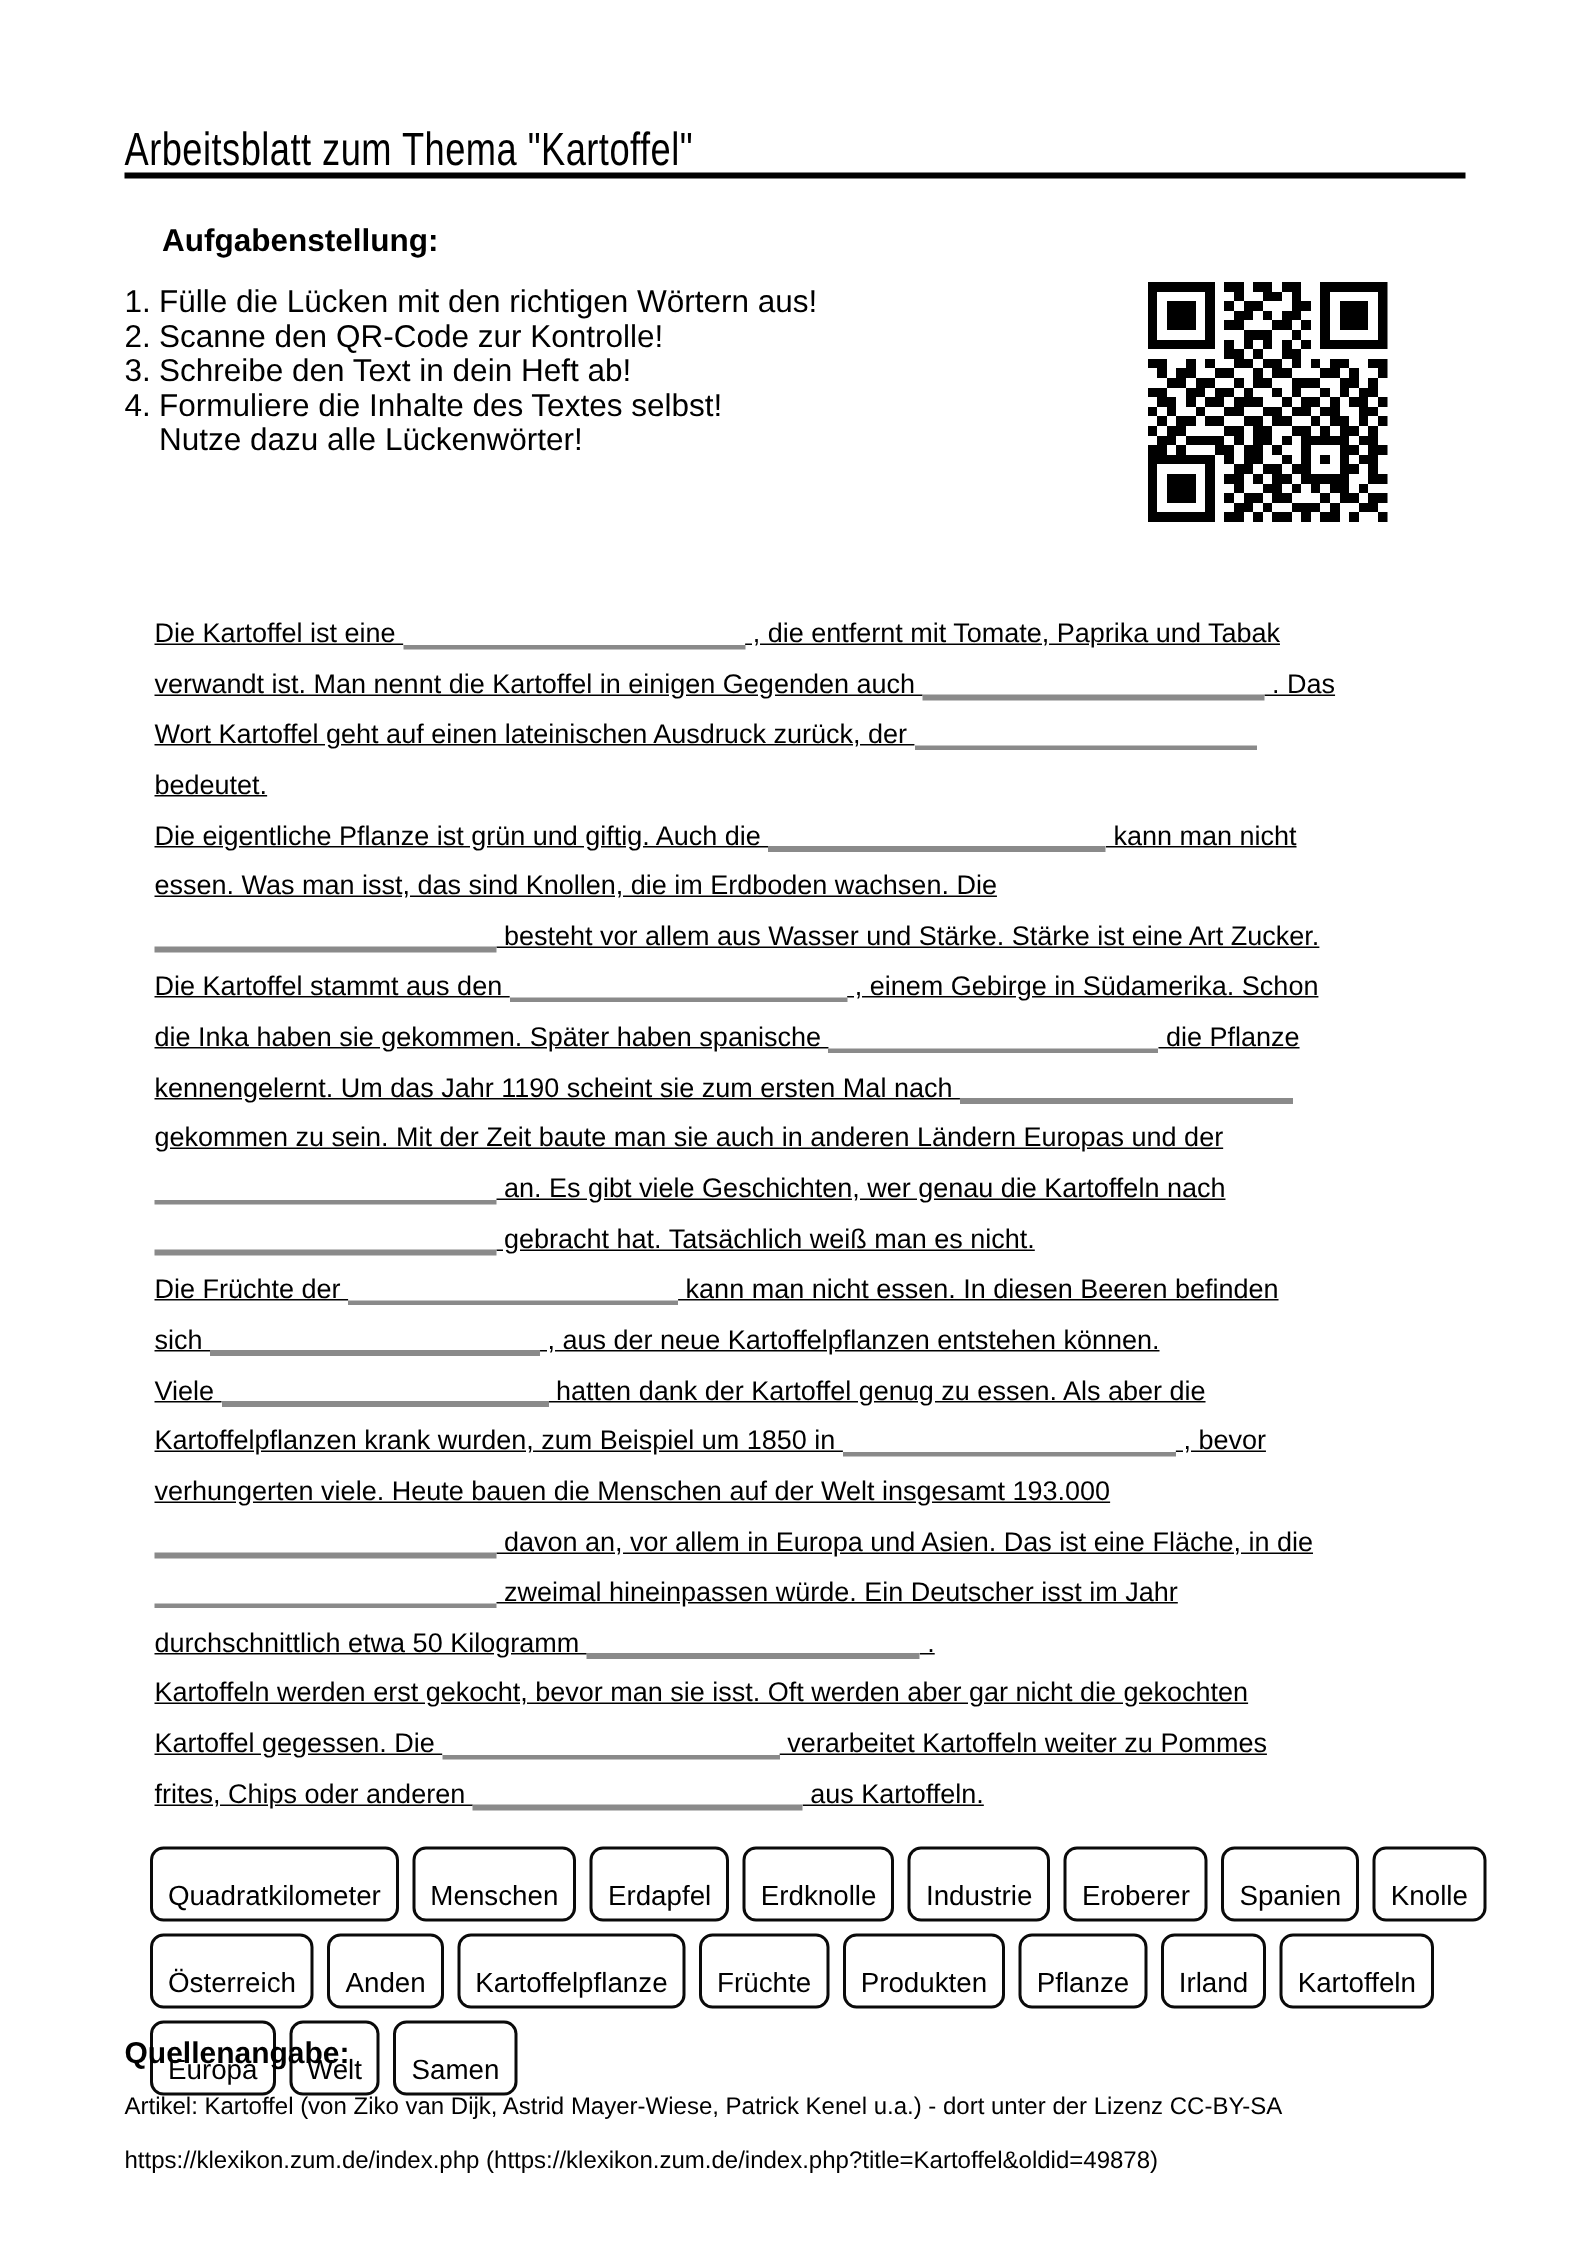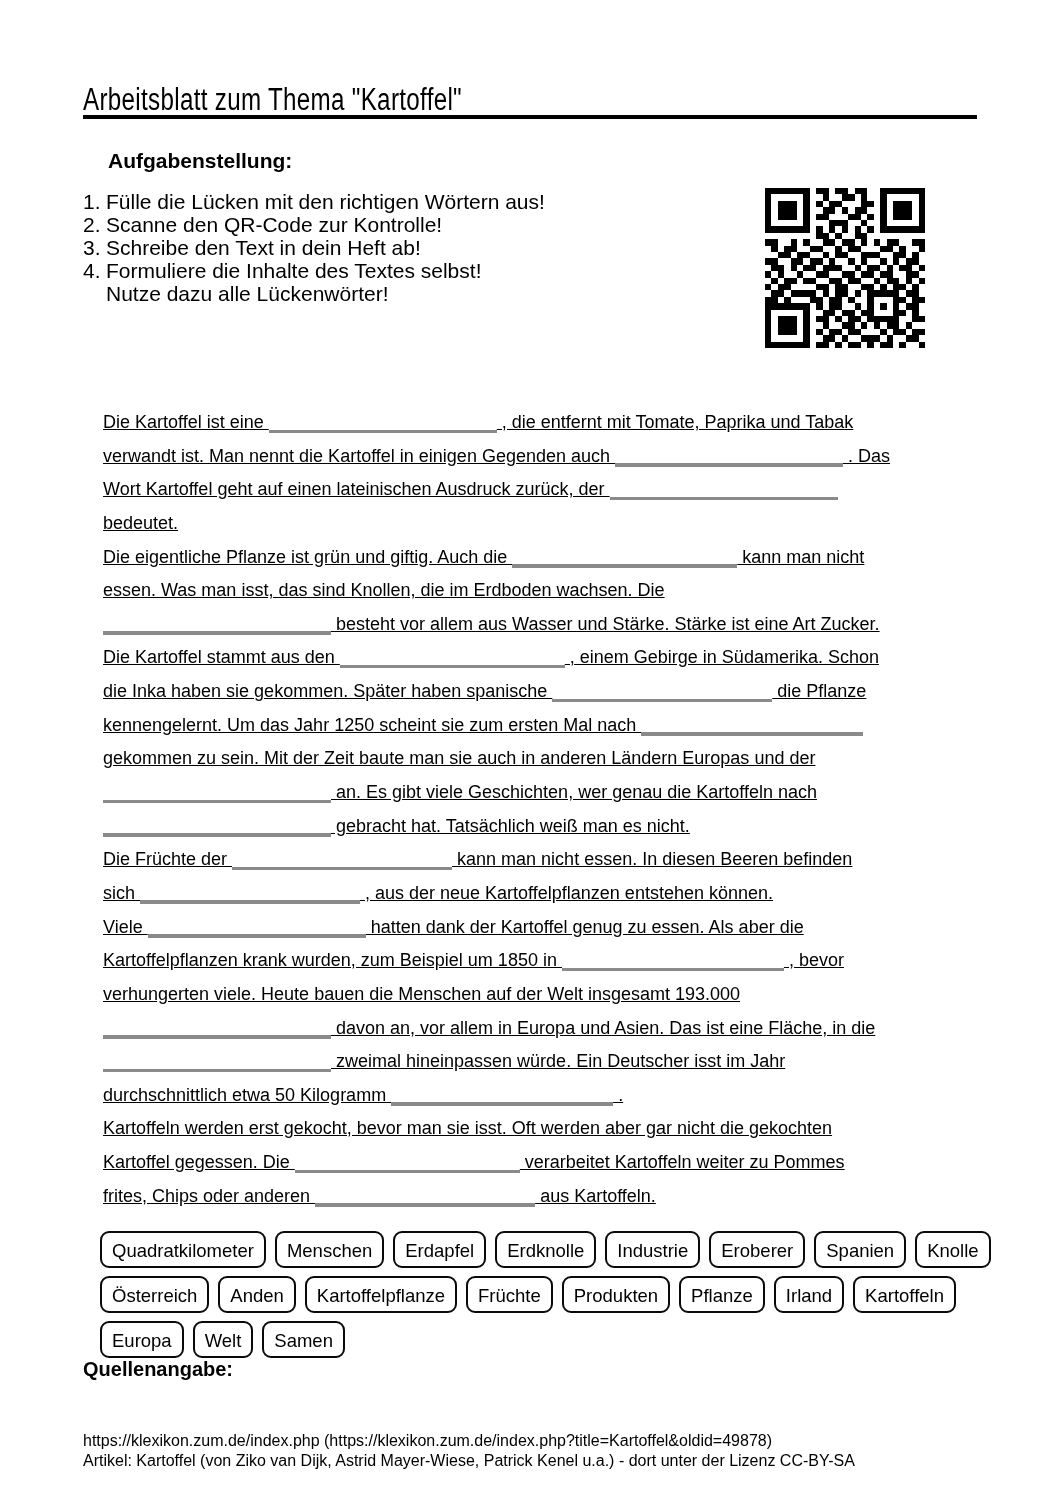--- a/index.html
+++ b/index.html
@@ -21,25 +21,25 @@
   .qr { position:absolute; left:765px; top:188px; width:160px; height:160px; background:#fff; }
 
   .bodytext { position:absolute; left:103px; top:406px; font-size:18px; line-height:33.65px; }
   .bt-line { white-space:pre; height:33.65px;text-decoration:underline; }
   .blank { display:inline-block; height:3.5px; background:#8a8a8a; position:relative; top:5px; }
 
   .wordbank { position:absolute; left:100px; top:1231px; width:890px; }
   .wb-row { display:flex; gap:9px; margin-bottom:8px; }
   .wb-item {
     border:2.5px solid #0a0a0a; border-radius:9px;
-    padding:6px 10px 3px; font-size:18.5px; line-height:24px; white-space:nowrap;
+    padding:19px 10px 3px; font-size:18.5px; line-height:24px; white-space:nowrap;
   }
 
   .sources-heading { position:absolute; left:83px; top:1358px; font-size:20px; font-weight:bold; }
-  .source-line1 { position:absolute; left:83px; top:1452px; font-size:16px; white-space:nowrap; }
+  .source-line1 { position:absolute; left:83px; top:1396px; font-size:16px; white-space:nowrap; }
   .source-line2 { position:absolute; left:83px; top:1432px; font-size:16px; white-space:nowrap; }
 </style>
 </head>
 <body>
 
 <div id="page">
 
   <div class="title">
     <span class="title-inner">Arbeitsblatt zum Thema "Kartoffel"</span>
   </div>
@@ -403,21 +403,21 @@
   <div class="bodytext">
       <div class="bt-line"><span>Die Kartoffel ist eine </span><span class="blank" style="width: 228px; background: rgb(138, 138, 138);"></span><span> , die entfernt mit Tomate, Paprika und Tabak</span></div>
       <div class="bt-line"><span>verwandt ist. Man nennt die Kartoffel in einigen Gegenden auch </span><span class="blank" style="width: 228px; background: rgb(138, 138, 138);"></span><span> . Das</span></div>
       <div class="bt-line"><span>Wort Kartoffel geht auf einen lateinischen Ausdruck zurück, der </span><span class="blank" style="width: 228px; background: rgb(138, 138, 138);"></span></div>
       <div class="bt-line"><span>bedeutet.</span></div>
       <div class="bt-line"><span>Die eigentliche Pflanze ist grün und giftig. Auch die </span><span class="blank" style="width: 225px; background: rgb(138, 138, 138);"></span><span> kann man nicht</span></div>
       <div class="bt-line"><span>essen. Was man isst, das sind Knollen, die im Erdboden wachsen. Die</span></div>
       <div class="bt-line"><span class="blank" style="width: 228px; background: rgb(138, 138, 138);"></span><span> besteht vor allem aus Wasser und Stärke. Stärke ist eine Art Zucker.</span></div>
       <div class="bt-line"><span>Die Kartoffel stammt aus den </span><span class="blank" style="width: 225px; background: rgb(138, 138, 138);"></span><span> , einem Gebirge in Südamerika. Schon</span></div>
       <div class="bt-line"><span>die Inka haben sie gekommen. Später haben spanische </span><span class="blank" style="width: 220px; background: rgb(138, 138, 138);"></span><span> die Pflanze</span></div>
-      <div class="bt-line"><span>kennengelernt. Um das Jahr 1250 scheint sie zum ersten Mal nach </span><span class="blank" style="width: 222px; background: rgb(138, 138, 138);"></span></div>
+      <div class="bt-line"><span>kennengelernt. Um das Jahr 1190 scheint sie zum ersten Mal nach </span><span class="blank" style="width: 222px; background: rgb(138, 138, 138);"></span></div>
       <div class="bt-line"><span>gekommen zu sein. Mit der Zeit baute man sie auch in anderen Ländern Europas und der</span></div>
       <div class="bt-line"><span class="blank" style="width: 228px; background: rgb(138, 138, 138);"></span><span> an. Es gibt viele Geschichten, wer genau die Kartoffeln nach</span></div>
       <div class="bt-line"><span class="blank" style="width: 228px; background: rgb(138, 138, 138);"></span><span> gebracht hat. Tatsächlich weiß man es nicht.</span></div>
       <div class="bt-line"><span>Die Früchte der </span><span class="blank" style="width: 220px; background: rgb(138, 138, 138);"></span><span> kann man nicht essen. In diesen Beeren befinden</span></div>
       <div class="bt-line"><span>sich </span><span class="blank" style="width: 220px; background: rgb(138, 138, 138);"></span><span> , aus der neue Kartoffelpflanzen entstehen können.</span></div>
       <div class="bt-line"><span>Viele </span><span class="blank" style="width: 218px; background: rgb(138, 138, 138);"></span><span> hatten dank der Kartoffel genug zu essen. Als aber die</span></div>
       <div class="bt-line"><span>Kartoffelpflanzen krank wurden, zum Beispiel um 1850 in </span><span class="blank" style="width: 222px; background: rgb(138, 138, 138);"></span><span> , bevor</span></div>
       <div class="bt-line"><span>verhungerten viele. Heute bauen die Menschen auf der Welt insgesamt 193.000</span></div>
       <div class="bt-line"><span class="blank" style="width: 228px; background: rgb(138, 138, 138);"></span><span> davon an, vor allem in Europa und Asien. Das ist eine Fläche, in die</span></div>
       <div class="bt-line"><span class="blank" style="width: 228px; background: rgb(138, 138, 138);"></span><span> zweimal hineinpassen würde. Ein Deutscher isst im Jahr</span></div>

